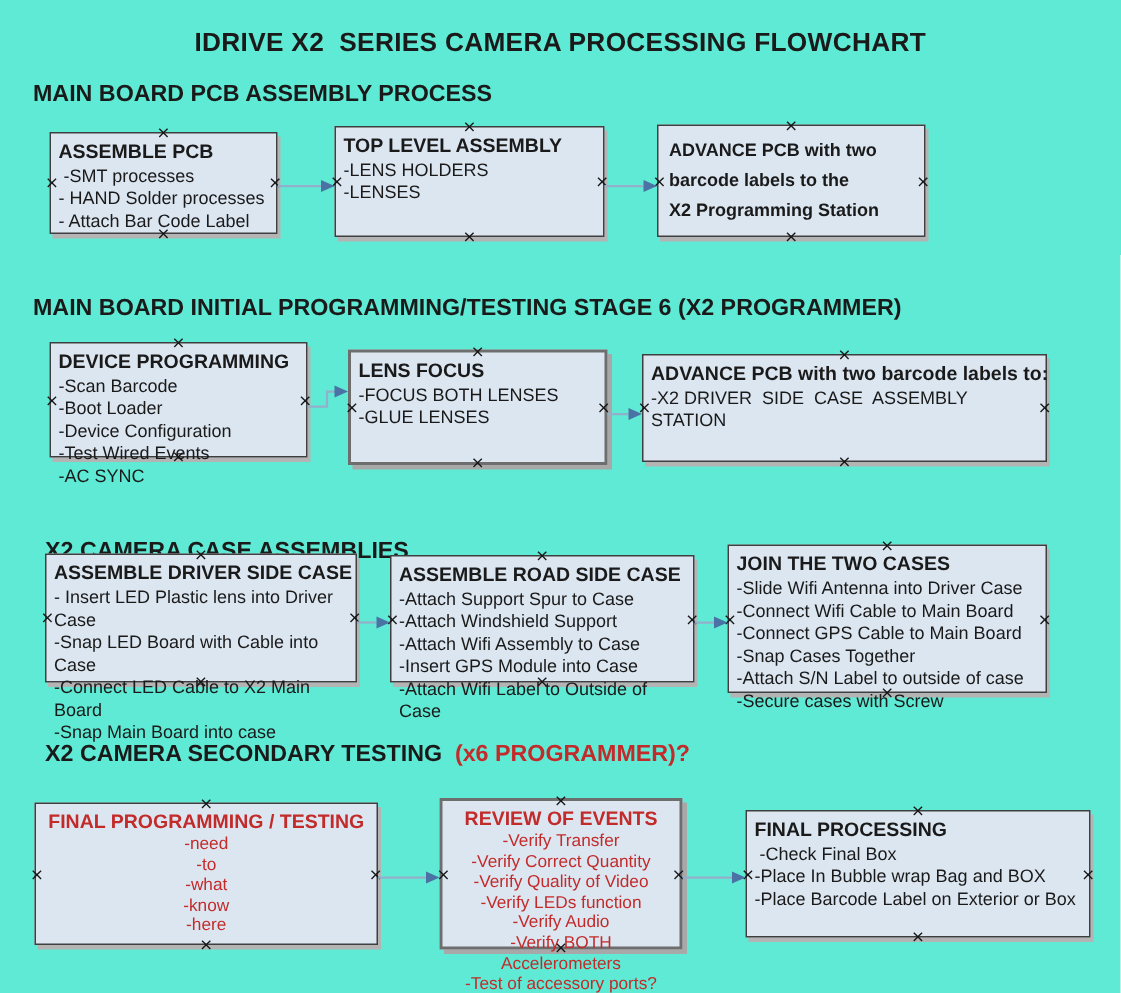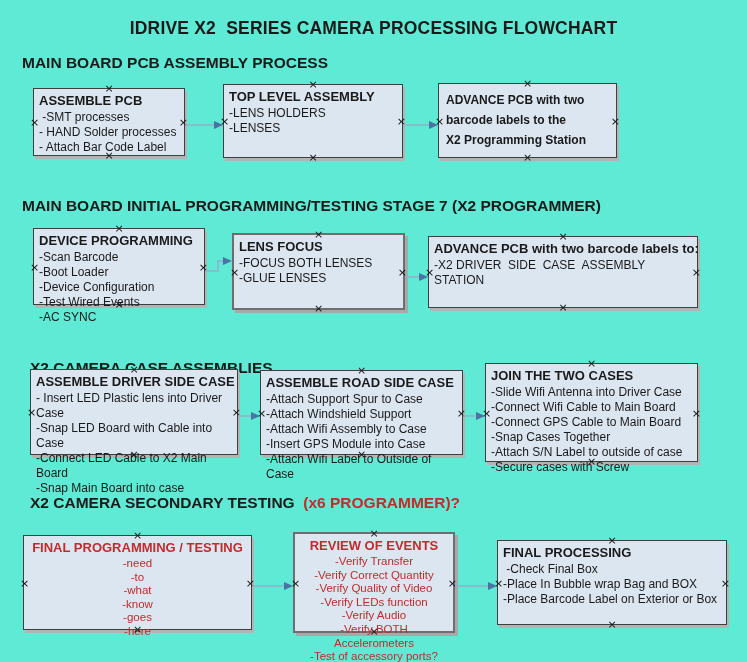--- a/index.html
+++ b/index.html
@@ -38,21 +38,21 @@
   .xm-r{right:-4px;top:50%;transform:translateY(-50%);}
 </style>
 </head>
 <body>
 
 <div id="canvas">
 
   <div class="page-title">IDRIVE X2  SERIES CAMERA PROCESSING FLOWCHART</div>
 
   <div class="sec-heading" style="left:22px;top:54px;">MAIN BOARD PCB ASSEMBLY PROCESS</div>
-  <div class="sec-heading" style="left:22px;top:197px;">MAIN BOARD INITIAL PROGRAMMING/TESTING STAGE 7 (X2 PROGRAMMER)</div>
+  <div class="sec-heading" style="left:22px;top:197px;">MAIN BOARD INITIAL PROGRAMMING/TESTING STAGE 6 (X2 PROGRAMMER)</div>
   <div class="sec-heading" style="left:30px;top:339px;margin-top:20px;">X2 CAMERA CASE ASSEMBLIES</div>
   <div class="sec-heading" style="left:30px;top:494px;"><span>X2 CAMERA SECONDARY TESTING  </span><span class="red-part">(x6 PROGRAMMER)?</span></div>
 
   <div class="fbox" style="left:33px;top:88px;width:152px;height:68px;">
     <div class="fbox-title">ASSEMBLE PCB</div>
     <div>
         <div class="item"> -SMT processes</div>
         <div class="item">- HAND Solder processes</div>
         <div class="item">- Attach Bar Code Label</div>
       </div>
@@ -161,21 +161,20 @@
       <span class="xm xm-r">×</span>
     </div>
 
   <div class="fbox red tight" style="left:23px;top:535px;width:229px;height:95px;">
     <div class="fbox-title">FINAL PROGRAMMING / TESTING</div>
     <div>
         <div class="item">-need</div>
         <div class="item">-to</div>
         <div class="item">-what</div>
         <div class="item">-know</div>
-        <div class="item">-goes</div>
         <div class="item">-here</div>
       </div>
   <span class="xm xm-t">×</span>
       <span class="xm xm-b">×</span>
       <span class="xm xm-l">×</span>
       <span class="xm xm-r">×</span>
     </div>
   <div class="fbox shadowed red tight" style="left:293px;top:532px;width:162px;height:101px;">
     <div class="fbox-title">REVIEW OF EVENTS</div>
     <div>

